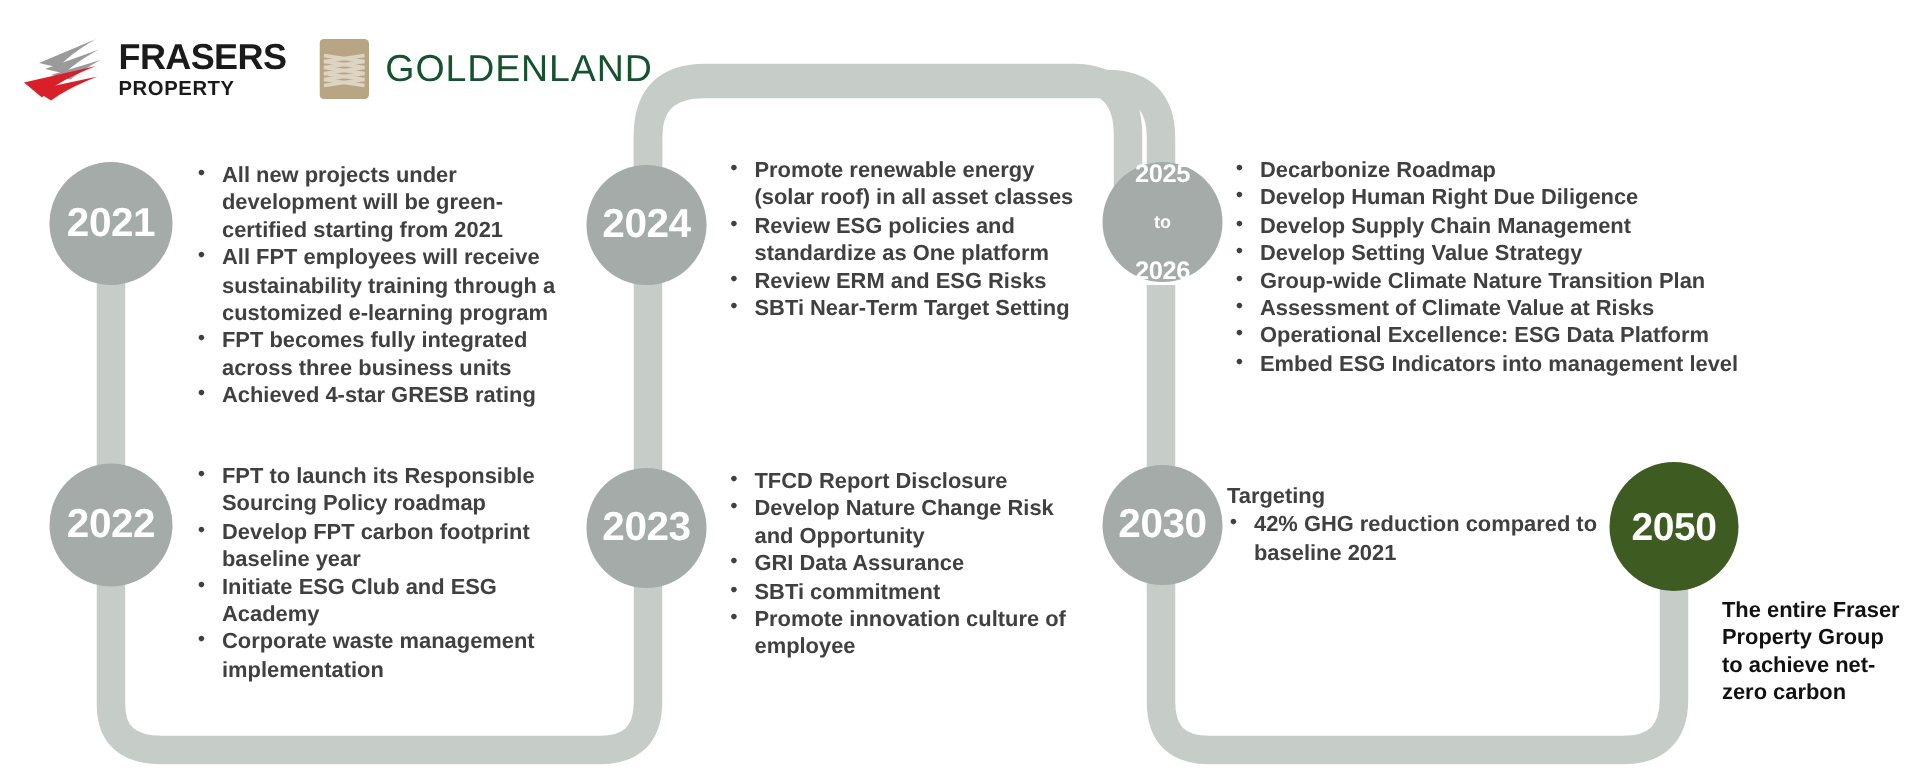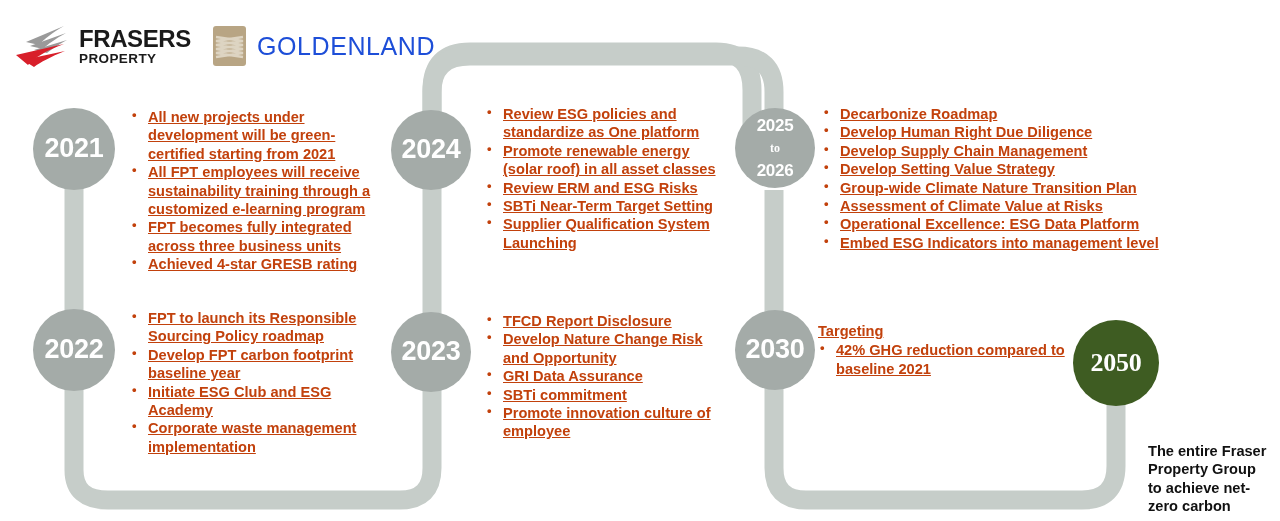--- a/index.html
+++ b/index.html
@@ -56,21 +56,21 @@
   }
   .logo-goldenland {
     display: flex;
     align-items: center;
     gap: 11px;
   }
   .gl-mark { width: 33px; height: 40px; display: block; }
   .gl-word {
     font-size: 25px;
     letter-spacing: 0.6px;
-    color: #1d4ed8;
+    color: #14532d;
   }
 
   
   #snake {
     position: absolute;
     left: 0; top: 0;
     width: 1280px; height: 521px;
     pointer-events: none;
   }
 
@@ -82,32 +82,31 @@
     color: #ffffff;
     display: flex;
     flex-direction: column;
     align-items: center;
     justify-content: center;
     font-weight: bold;
     line-height: 1.02;
   }
   .circle .yr-main { font-size: 27px; letter-spacing: -0.3px; }
   .circle.dual .yr-main { font-size: 17px; }
-  .circle.dual .yr-mid  { font-size: 12px; margin: 8px 0; font-family: Liberation Serif, serif; }
+  .circle.dual .yr-mid  { font-size: 12px; margin: 18px 0; }
   .circle.green { background: #3e5c22; }
   .circle.green .yr-main { font-size: 26px; }
 
   
   .block {
     position: absolute;
-    color: #c2410c;
+    color: #404040;
     font-size: 14.6px;
     font-weight: bold;
     line-height: 1.26;
-    text-decoration: underline;
   }
   .block ul {
     list-style: none;
     margin: 0;
     padding: 0;
   }
   .block li {
     position: relative;
     padding-left: 18px;
     margin-bottom: 0px;
@@ -194,21 +193,21 @@
   <div class="circle dual" style="left:735px; top:108px; width:80px; height:80px;">
     <span class="yr-main">2025</span>
     <span class="yr-mid">to</span>
     <span class="yr-main">2026</span>
   </div>
 
   <div class="circle" style="left:735px; top:310px; width:80px; height:80px;">
     <span class="yr-main">2030</span>
   </div>
 
-  <div class="circle green" style="left:1073px; top:320px; width:86px; height:86px;font-family:Liberation Serif, serif;">
+  <div class="circle green" style="left:1073px; top:308px; width:86px; height:86px;">
     <span class="yr-main">2050</span>
   </div>
 
   <div class="block" style="left:130px; top:108px; width:246px;">
     <ul>
       <li>All new projects under development will be green-certified starting from 2021</li>
       <li>All FPT employees will receive sustainability training through a customized e-learning program</li>
       <li>FPT becomes fully integrated across three business units</li>
       <li>Achieved 4-star GRESB rating</li>
     </ul>
@@ -228,25 +227,24 @@
       <li>TFCD Report Disclosure</li>
       <li>Develop Nature Change Risk and Opportunity</li>
       <li>GRI Data Assurance</li>
       <li>SBTi commitment</li>
       <li>Promote innovation culture of employee</li>
     </ul>
   </div>
 
   <div class="block" style="left:485px; top:105px; width:232px;">
     <ul>
+      <li>Promote renewable energy (solar roof) in all asset classes</li>
       <li>Review ESG policies and standardize as One platform</li>
-      <li>Promote renewable energy (solar roof) in all asset classes</li>
       <li>Review ERM and ESG Risks</li>
       <li>SBTi Near-Term Target Setting</li>
-      <li>Supplier Qualification System Launching</li>
     </ul>
   </div>
 
   <div class="block" style="left:822px; top:105px; width:345px;">
     <ul>
       <li>Decarbonize Roadmap</li>
       <li>Develop Human Right Due Diligence</li>
       <li>Develop Supply Chain Management</li>
       <li>Develop Setting Value Strategy</li>
       <li>Group-wide Climate Nature Transition Plan</li>
@@ -256,15 +254,15 @@
     </ul>
   </div>
 
   <div class="block" style="left:818px; top:322px; width:248px;">
     <div class="lead">Targeting</div>
     <ul>
       <li>42% GHG reduction compared to baseline 2021</li>
     </ul>
   </div>
 
-  <div class="plain" style="left:1148px; top:398px; width:124px;margin-top:44px;">The entire Fraser Property Group to achieve net-zero carbon</div>
+  <div class="plain" style="left:1148px; top:398px; width:124px;">The entire Fraser Property Group to achieve net-zero carbon</div>
 
 </div>
 
 </body></html>

